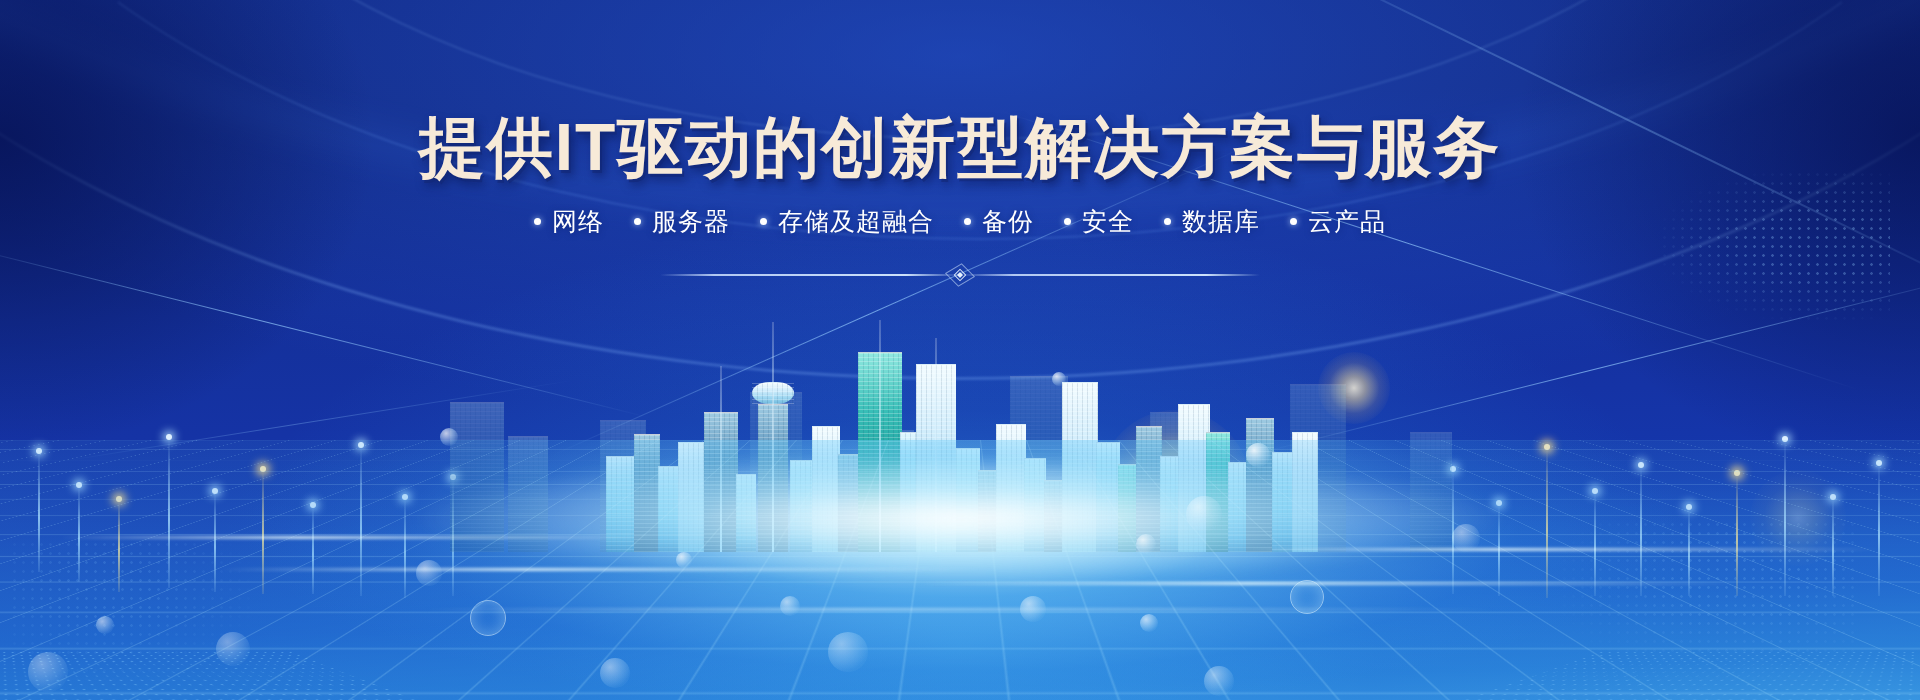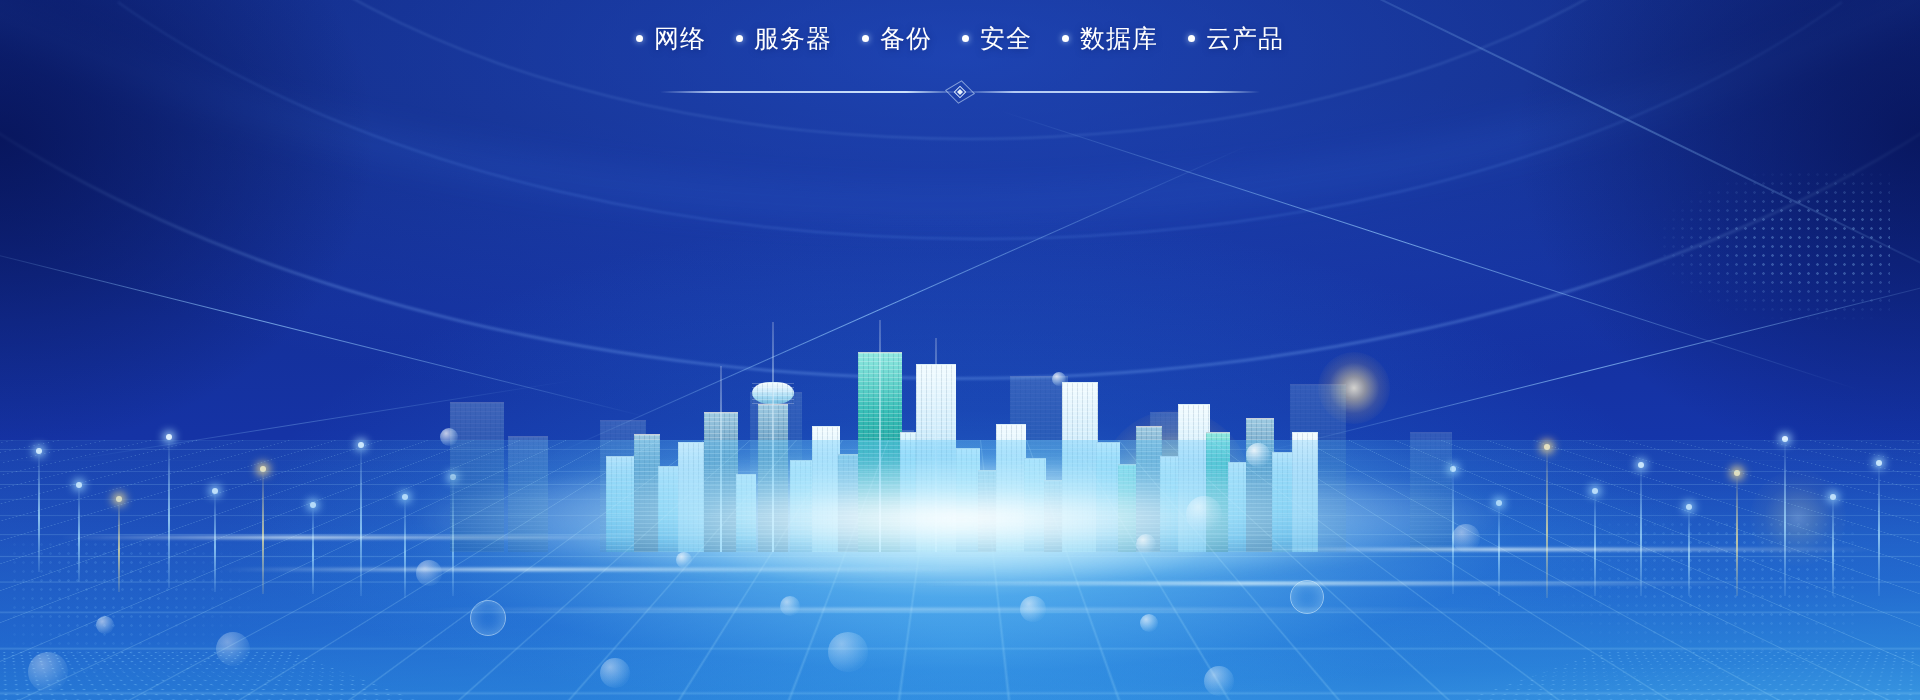--- a/index.html
+++ b/index.html
@@ -508,29 +508,34 @@
     <div class="bokeh" style="left:416px;  top:560px; width:26px; height:26px; opacity:.55;"></div>
     <div class="bokeh" style="left:440px;  top:428px; width:18px; height:18px; opacity:.8;"></div>
     <div class="bokeh" style="left:676px;  top:552px; width:16px; height:16px; opacity:.75;"></div>
     <div class="bokeh" style="left:216px;  top:632px; width:34px; height:34px; opacity:.42;"></div>
     <div class="bokeh" style="left:28px;   top:652px; width:40px; height:40px; opacity:.4;"></div>
     <div class="bokeh" style="left:96px;   top:616px; width:18px; height:18px; opacity:.6;"></div>
   </div>
 
   <div class="content">
 
+    <h1 class="title">提供IT驱动的创新型解决方案与服务</h1>
 
     <ul class="bullets">
       <li>
         <span class="dot"></span>
         <span>网络</span>
       </li>
       <li>
         <span class="dot"></span>
         <span>服务器</span>
+      </li>
+      <li>
+        <span class="dot"></span>
+        <span>存储及超融合</span>
       </li>
       <li>
         <span class="dot"></span>
         <span>备份</span>
       </li>
       <li>
         <span class="dot"></span>
         <span>安全</span>
       </li>
       <li>

